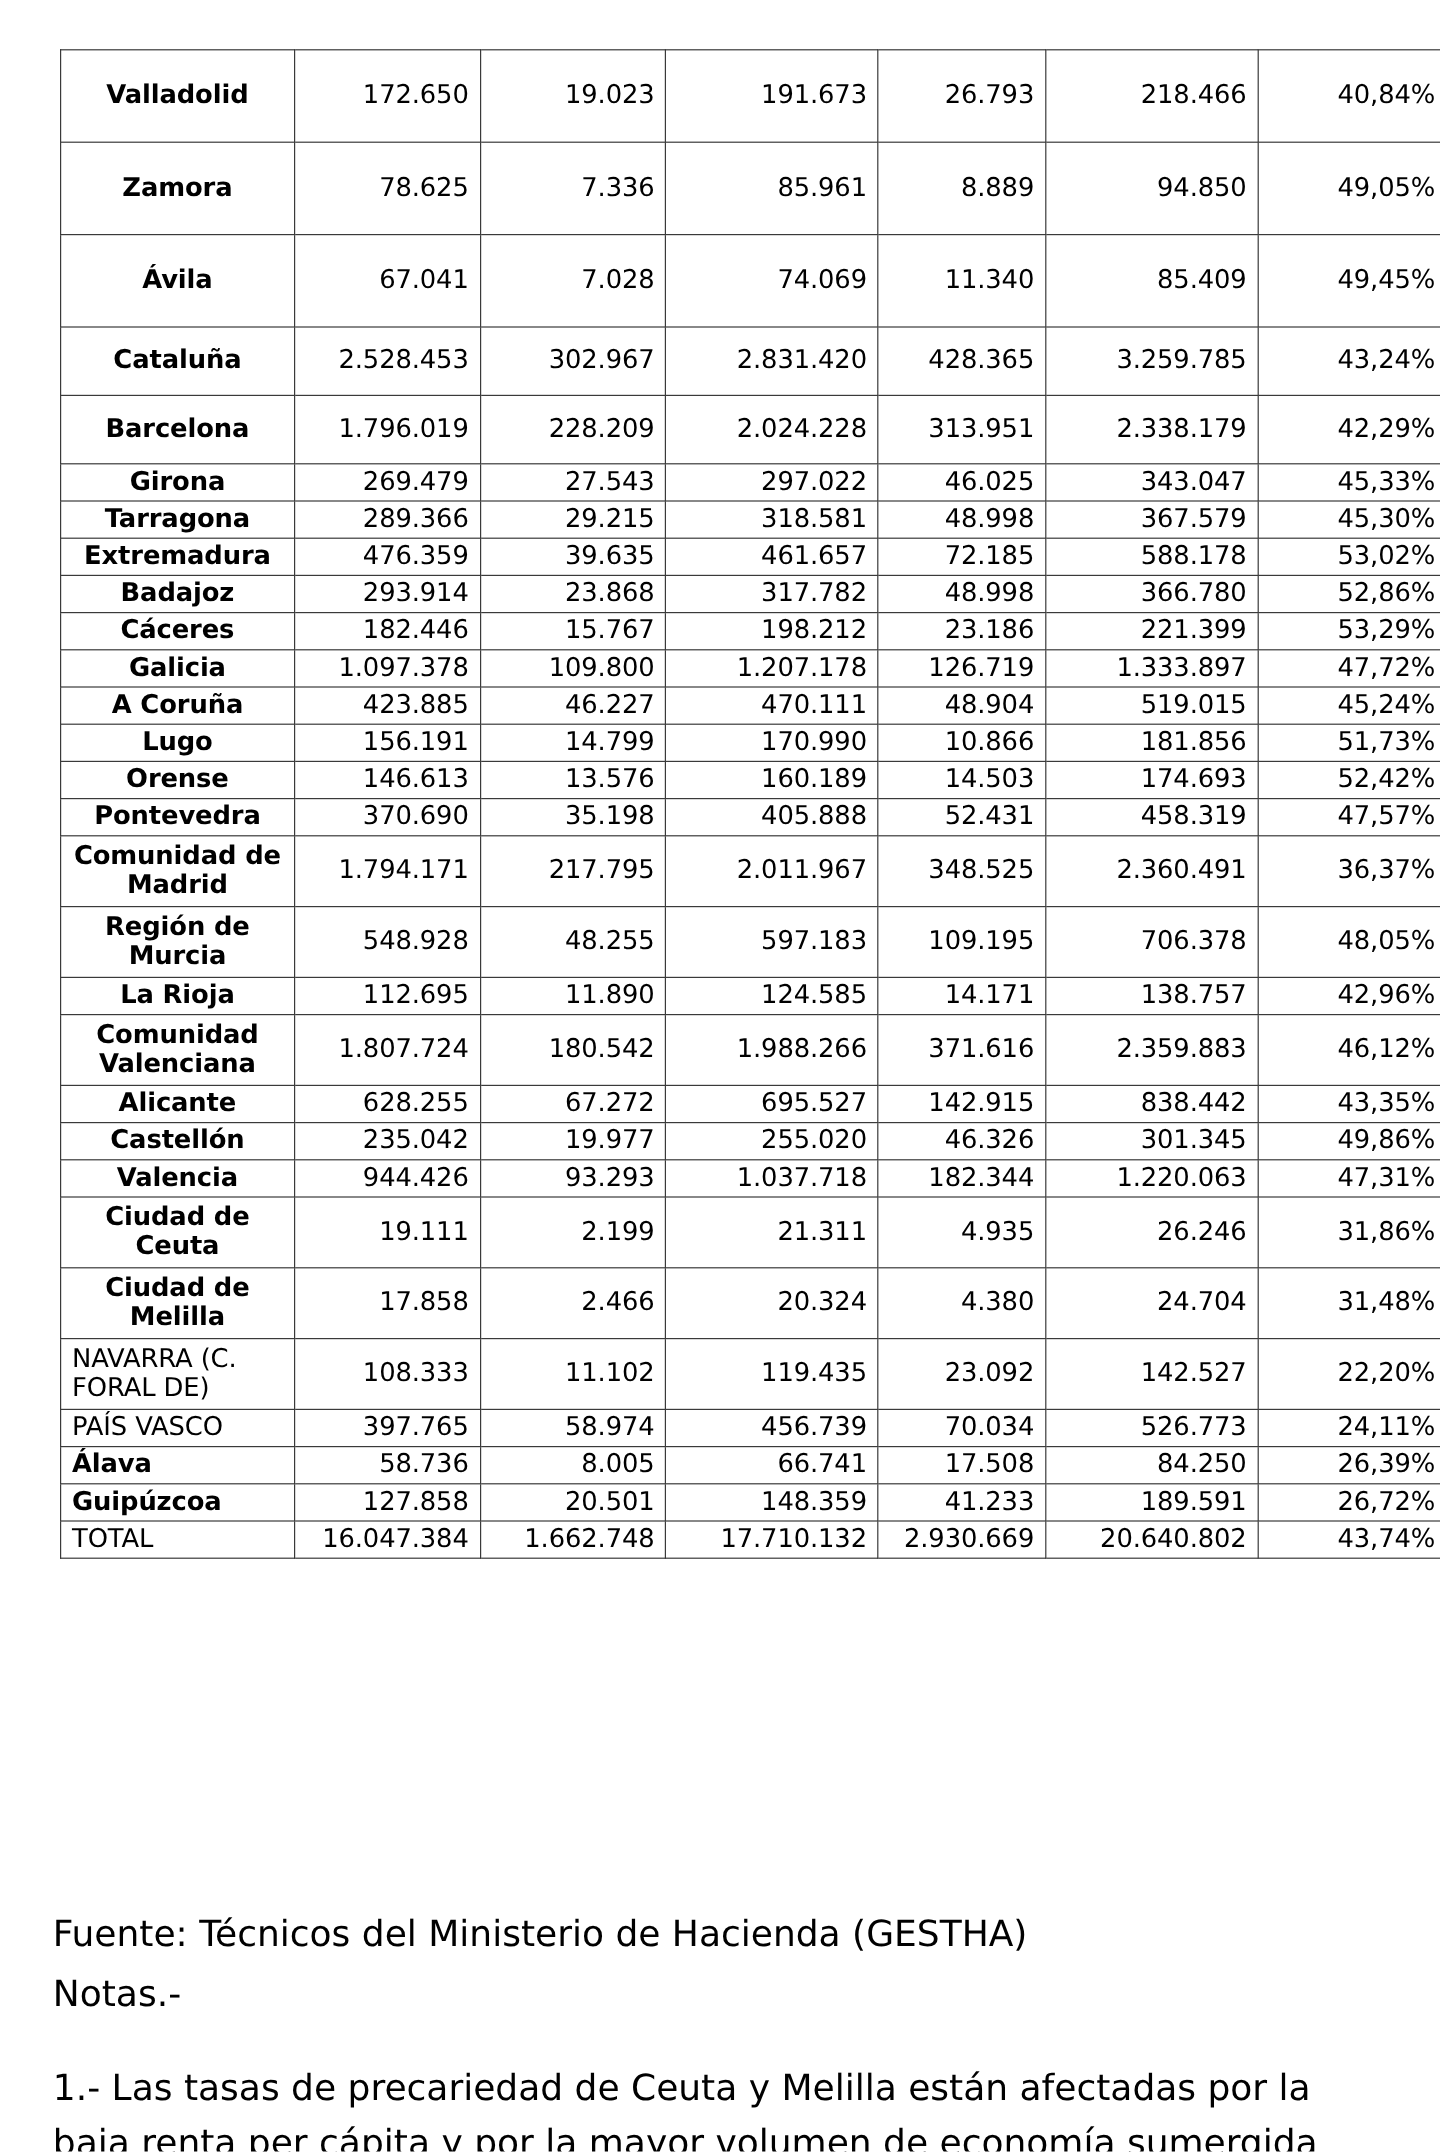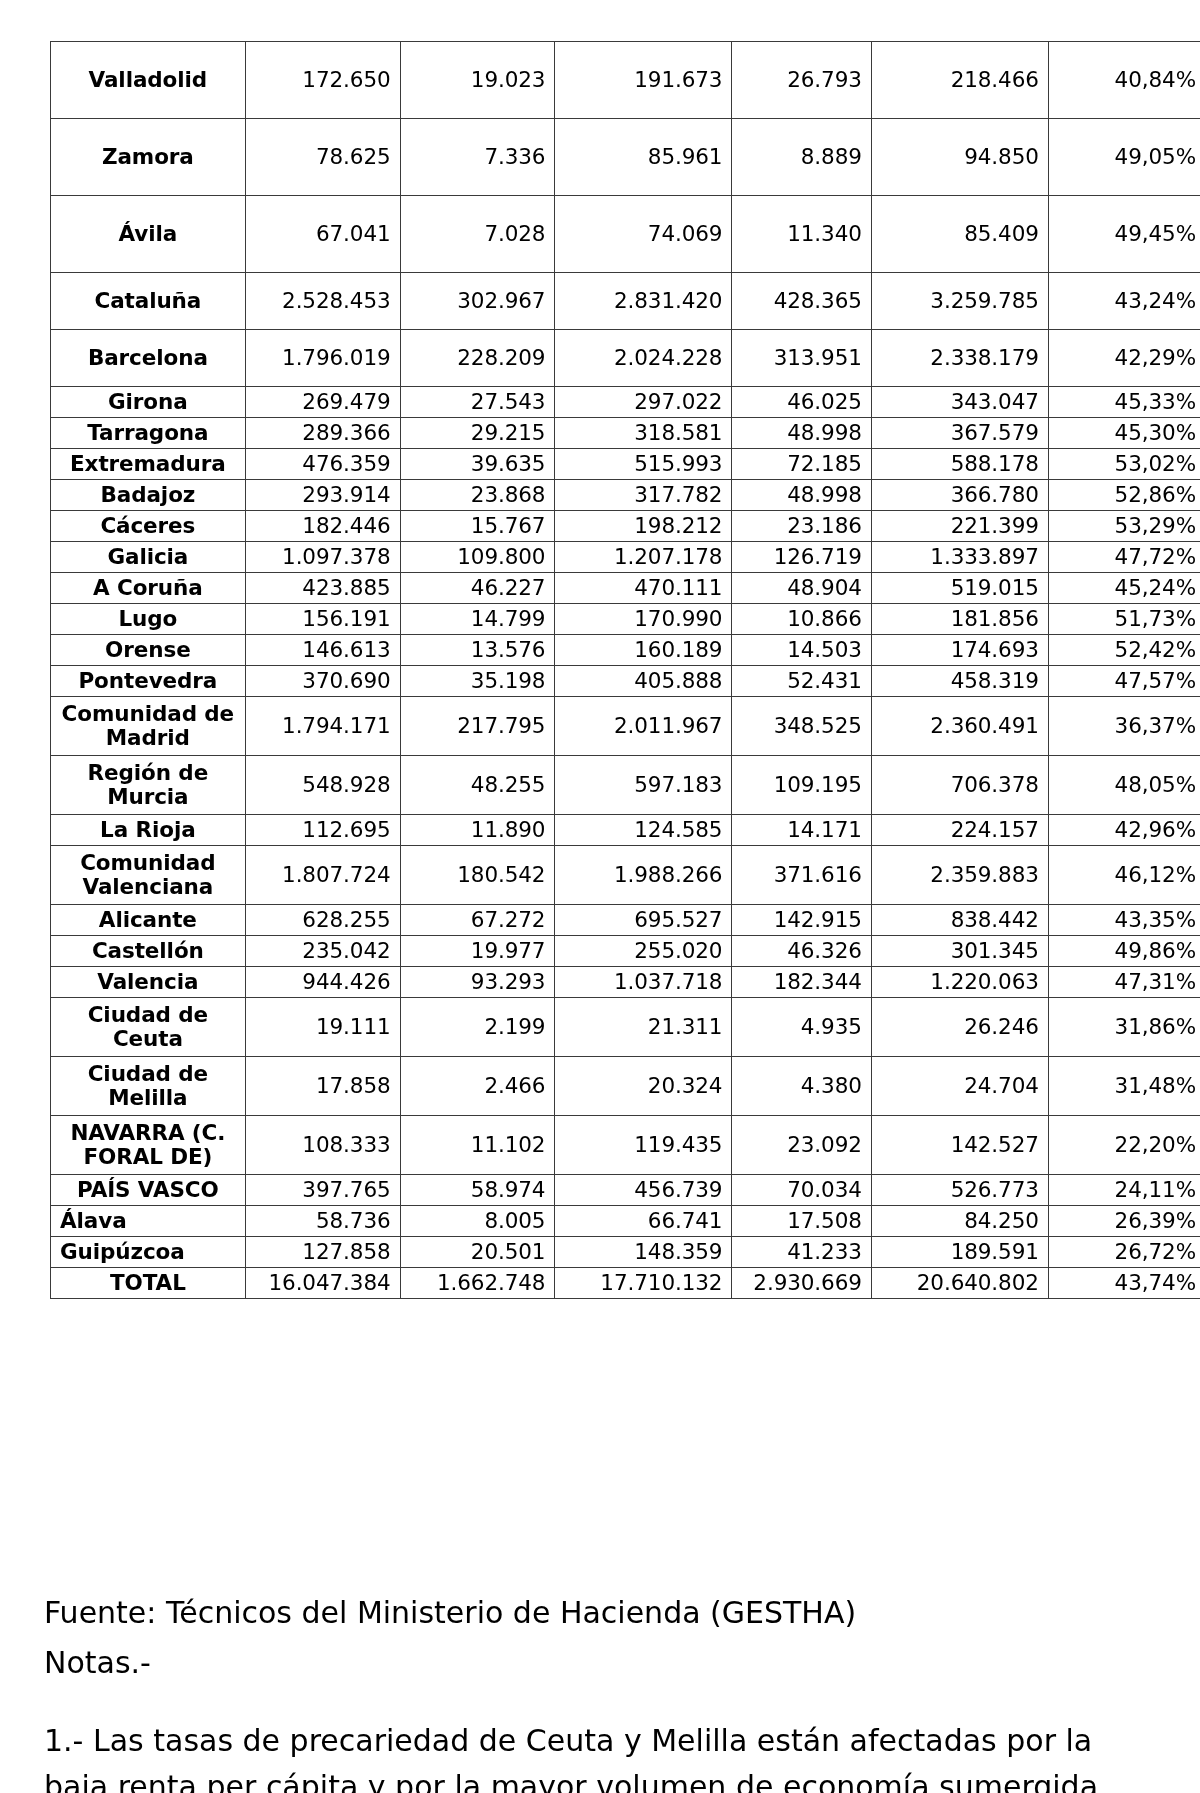--- a/index.html
+++ b/index.html
@@ -54,22 +54,22 @@
     text-align: center;
     font-weight: bold;
     padding-left: 6px;
     padding-right: 6px;
   }
   td.label.left {
     text-align: left;
     font-weight: bold;
   }
   td.label.left-bold {
-    text-align: center;
-    font-weight: bold;
+    text-align: left;
+    font-weight: normal;
   }
   td.num {
     text-align: right;
     font-weight: normal;
     white-space: nowrap;
     padding-right: 10px;
   }
   tr.h-tall td { height: 76px; }
   tr.h-mid td  { height: 56px; }
   tr.h-two td  { height: 58px; }
@@ -168,21 +168,21 @@
             <td class="num">29.215</td>
             <td class="num">318.581</td>
             <td class="num">48.998</td>
             <td class="num">367.579</td>
             <td class="num">45,30%</td>
           </tr>
           <tr class="h-norm">
             <td class="label">Extremadura</td>
             <td class="num">476.359</td>
             <td class="num">39.635</td>
-            <td class="num">515.993</td>
+            <td class="num">461.657</td>
             <td class="num">72.185</td>
             <td class="num">588.178</td>
             <td class="num">53,02%</td>
           </tr>
           <tr class="h-norm">
             <td class="label">Badajoz</td>
             <td class="num">293.914</td>
             <td class="num">23.868</td>
             <td class="num">317.782</td>
             <td class="num">48.998</td>
@@ -260,21 +260,21 @@
             <td class="num">109.195</td>
             <td class="num">706.378</td>
             <td class="num">48,05%</td>
           </tr>
           <tr class="h-norm">
             <td class="label">La Rioja</td>
             <td class="num">112.695</td>
             <td class="num">11.890</td>
             <td class="num">124.585</td>
             <td class="num">14.171</td>
-            <td class="num">224.157</td>
+            <td class="num">138.757</td>
             <td class="num">42,96%</td>
           </tr>
           <tr class="h-two">
             <td class="label">Comunidad Valenciana</td>
             <td class="num">1.807.724</td>
             <td class="num">180.542</td>
             <td class="num">1.988.266</td>
             <td class="num">371.616</td>
             <td class="num">2.359.883</td>
             <td class="num">46,12%</td>

